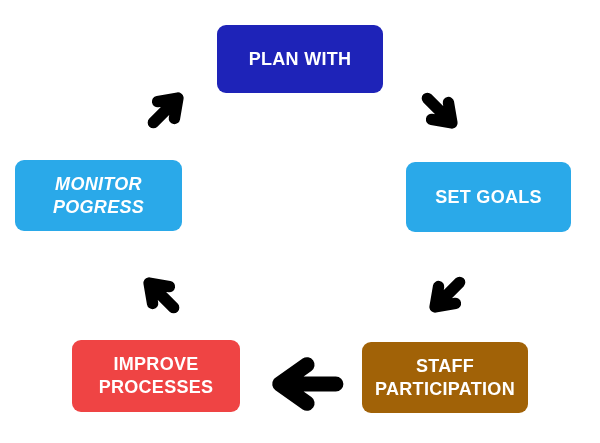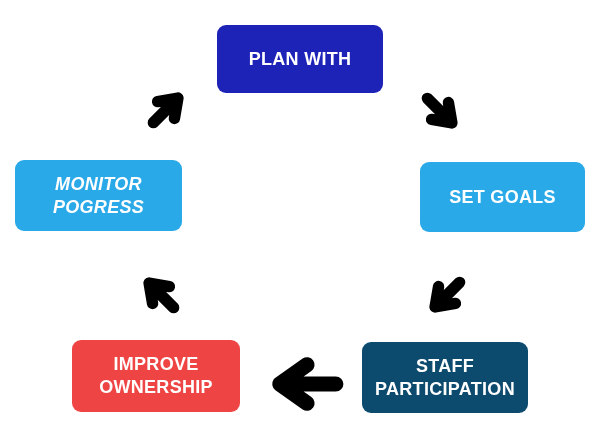--- a/index.html
+++ b/index.html
@@ -22,21 +22,21 @@
     text-align: center;
     font-weight: 700;
     font-size: 18px;
     line-height: 23px;
     letter-spacing: 0.3px;
     box-sizing: border-box;
     padding: 12px 8px;
   }
   .node-plan    { left: 217px; top: 25px;  width: 166px; height: 68px; }
   .node-monitor { left: 15px;  top: 160px; width: 167px; height: 71px; }
-  .node-goals   { left: 420px; top: 162px; width: 165px; height: 70px; }
+  .node-goals   { left: 406px; top: 162px; width: 165px; height: 70px; }
   .node-improve { left: 72px;  top: 340px; width: 168px; height: 72px; }
   .node-staff   { left: 362px; top: 342px; width: 166px; height: 71px; }
 
   .arrow { position: absolute; color: #000; }
   .arrow svg { display: block; width: 100%; height: 100%; }
   .arrow-ur { left: 135px; top: 79px;  width: 62px; height: 62px; }
   .arrow-dr { left: 409px; top: 80px;  width: 62px; height: 62px; }
   .arrow-dl { left: 416px; top: 264px; width: 62px; height: 62px; }
   .arrow-ul { left: 130px; top: 264px; width: 62px; height: 62px; }
   .arrow-l  { left: 267px; top: 344px; width: 80px; height: 80px; }
@@ -53,28 +53,28 @@
 
   <div class="node node-plan" style="background: rgb(30, 35, 184);">
     <div>PLAN WITH</div>
   </div>
 
   <div class="node node-goals" style="background: rgb(42, 169, 233);">
     <div>SET GOALS</div>
     <div></div>
   </div>
 
-  <div class="node node-staff" style="background: #0c4a6e; text-align: center;">
+  <div class="node node-staff" style="background: #a16207; text-align: center;">
     <div>STAFF</div>
     <div>PARTICIPATION</div>
   </div>
 
   <div class="node node-improve" style="background: #ef4444;">
     <div>IMPROVE</div>
-    <div>OWNERSHIP</div>
+    <div>PROCESSES</div>
   </div>
 
   <div class="node node-monitor" style="background: rgb(42, 169, 233); font-style: italic;">
     <div>MONITOR</div>
     <div>POGRESS</div>
   </div>
 
   <div class="arrow arrow-ur" style="color: rgb(0, 0, 0);">
     <svg viewBox="0 0 100 100" aria-hidden="true">
       <path d="M14 50 H66 M50 26 L84 50 L50 74" fill="none" stroke="currentColor" stroke-width="23" stroke-linecap="round" stroke-linejoin="round"></path>

